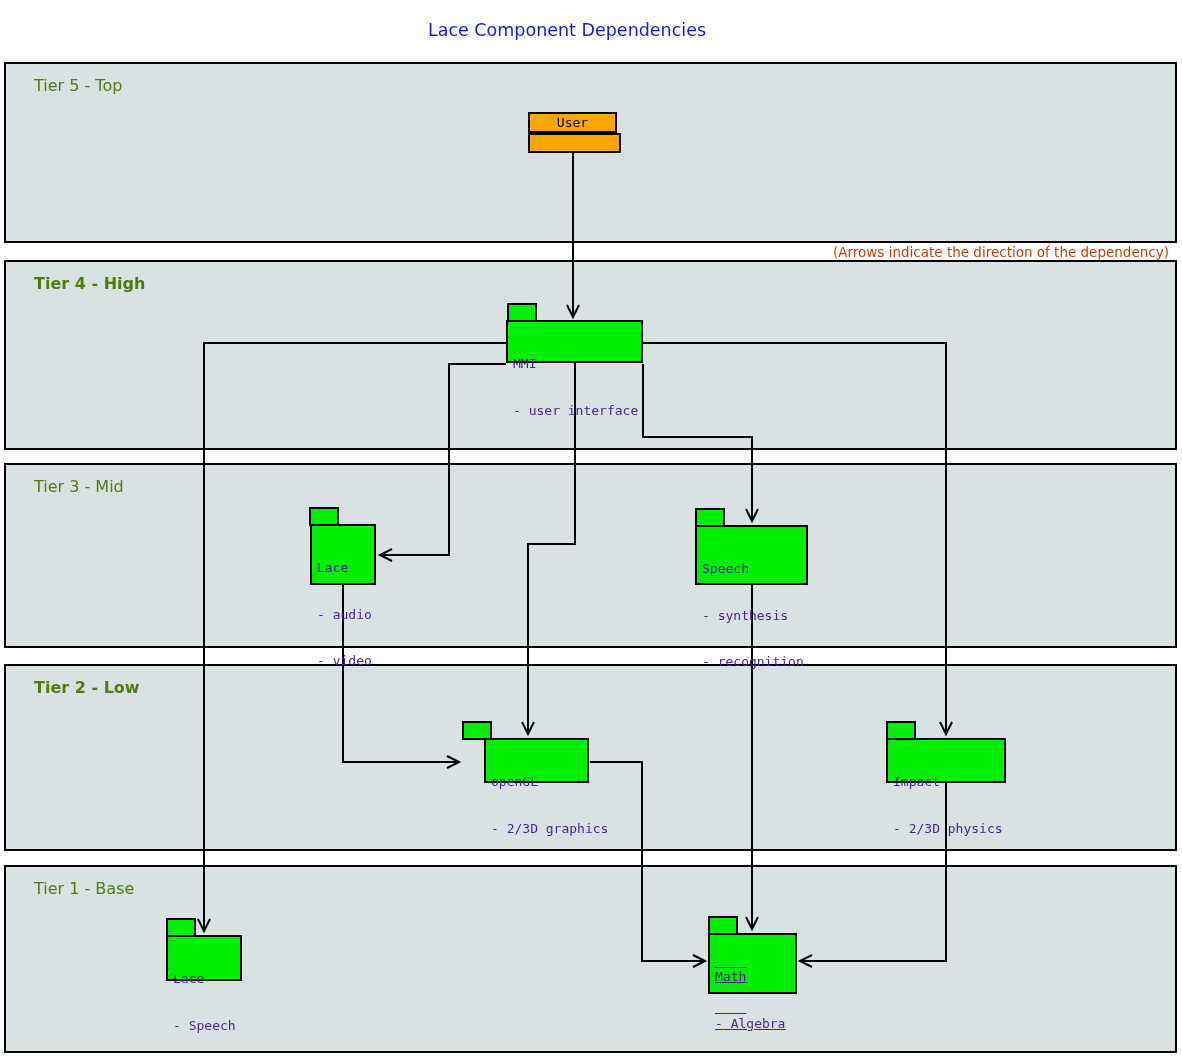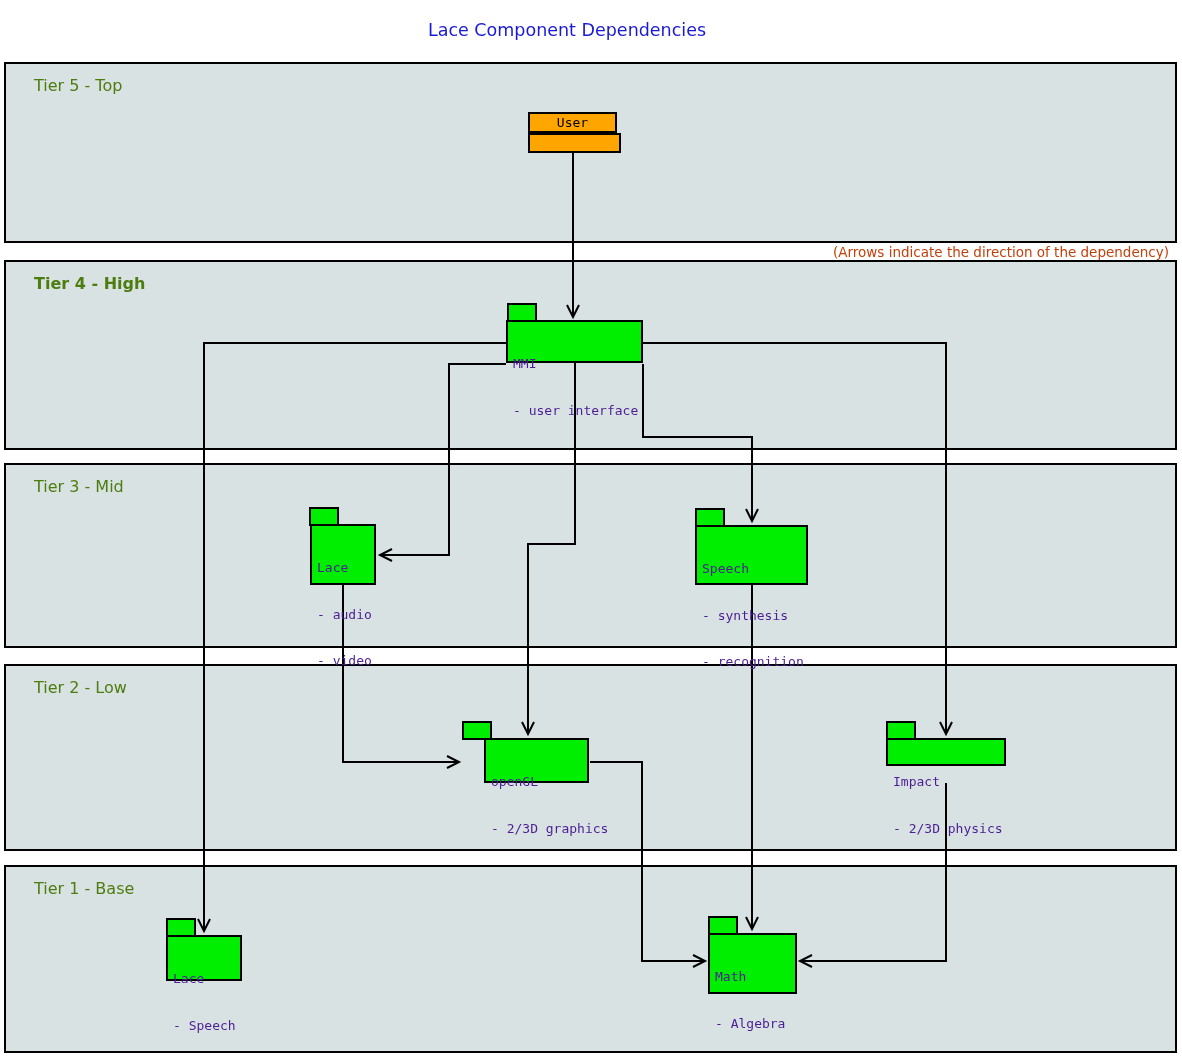--- a/index.html
+++ b/index.html
@@ -32,21 +32,21 @@
   }
   .tier-label {
     position: absolute;
     left: 28px; top: 12px;
     font-size: 16px;
     color: #4d7c0f;
   }
   .t5 { top: 62px;  height: 181px; }
   .t4 { top: 260px; height: 190px; font-weight: bold; }
   .t3 { top: 463px; height: 185px; }
-  .t2 { top: 664px; height: 187px; }
+  .t2 { top: 664px; height: 187px; font-weight: bold; }
   .t1 { top: 865px; height: 188px; }
   .note {
     position: absolute;
     left: 833px; top: 202px;
     font-size: 13.5px;
     color: #c2410c;
     margin-top: 42px;
   }
   
   .folder { position: absolute; }
@@ -174,34 +174,34 @@
 <div class="folder" style="left:462px; top:721px;">
   <div class="tab"></div>
   <div class="fbody" style="width:105px; height:45px;margin-left:22px;">
     <div>openGL</div>
     <div>- 2/3D graphics</div>
   </div>
 </div>
 
 <div class="folder" style="left:886px; top:721px;">
   <div class="tab"></div>
-  <div class="fbody" style="width:120px; height:28px;">
+  <div class="fbody" style="width:120px; height:45px;">
     <div>Impact</div>
     <div>- 2/3D physics</div>
   </div>
 </div>
 
 <div class="folder" style="left:166px; top:918px;">
   <div class="tab"></div>
   <div class="fbody" style="width:76px; height:46px;">
     <div>Lace</div>
     <div>- Speech</div>
   </div>
 </div>
 
 <div class="folder" style="left:708px; top:916px;">
   <div class="tab"></div>
-  <div class="fbody" style="width:89px; height:61px;">
+  <div class="fbody" style="width:89px; height:61px;text-decoration:underline;">
     <div>Math</div>
     <div>- Algebra</div>
     
   </div>
 </div>
 
 </body></html>

